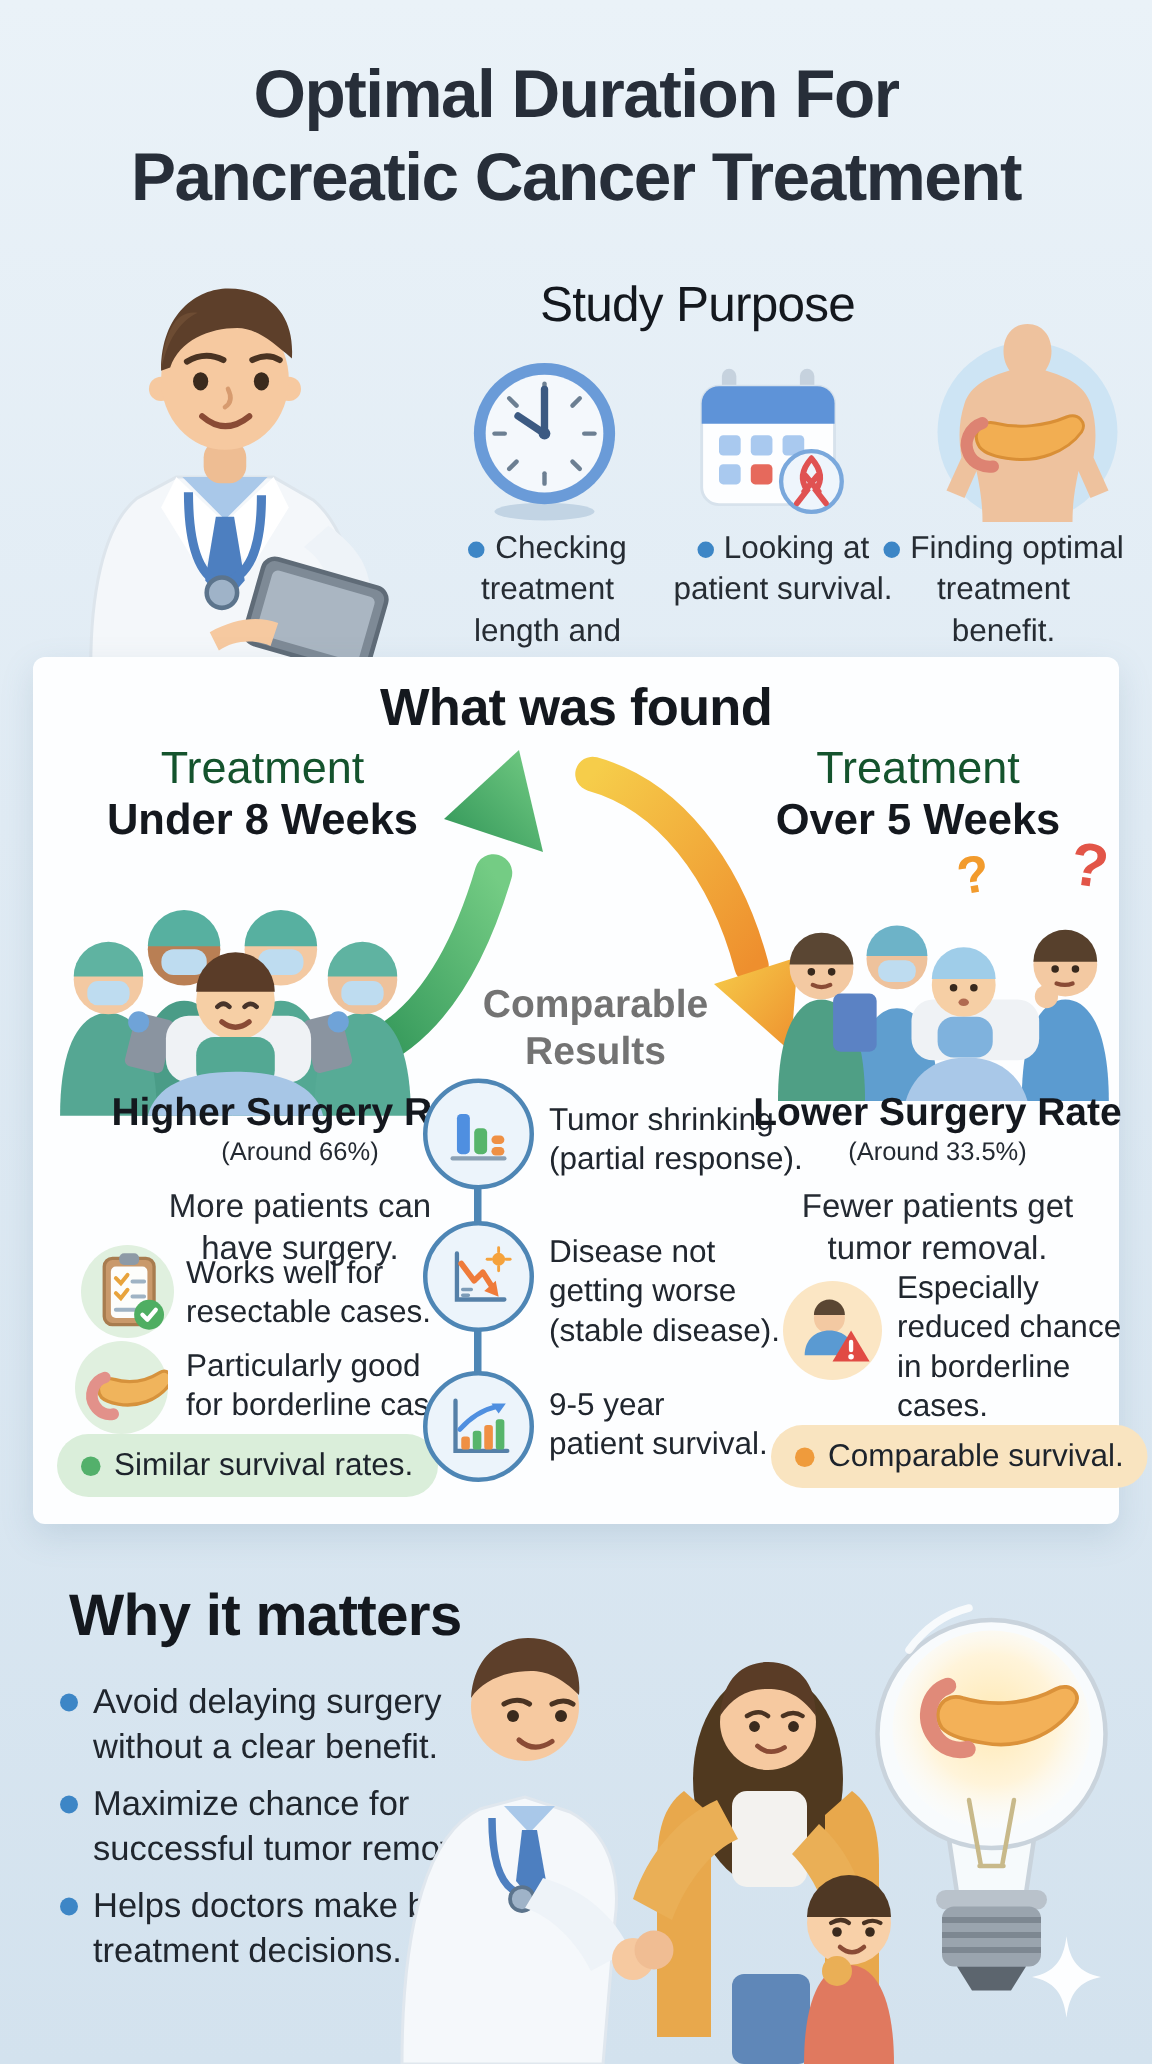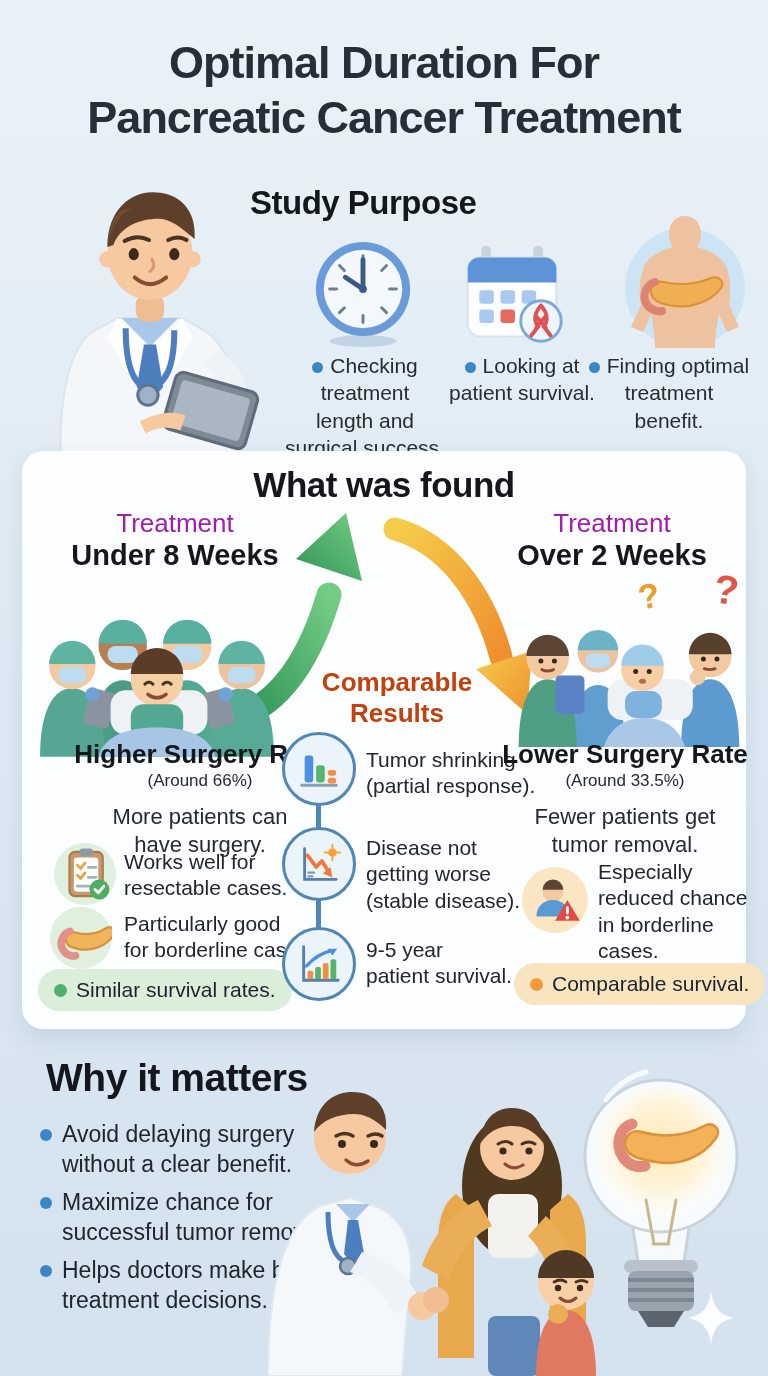--- a/index.html
+++ b/index.html
@@ -10,49 +10,49 @@
     background:linear-gradient(180deg,#eaf2f8 0%, #e0ebf4 40%, #d3e2ee 100%);
   }
   .abs { position:absolute; }
   .pre { white-space:pre-line; }
 
   
   .title { left:0; top:36px; width:768px; text-align:center;
     font-size:45px; font-weight:bold; letter-spacing:-1px; line-height:1.22; color:#272e39; }
 
   
-  .sp-heading { left:250px; top:184px; width:320px; text-align:left;
-    font-size:33px; font-weight:bold; letter-spacing:-0.5px; color:#14181e; }
+  .sp-heading { left:250px; top:184px; width:320px; text-align:right;
+    font-size:33px; font-weight:normal; letter-spacing:-0.5px; color:#14181e; }
   .doctor1 { left:16px; top:166px; width:272px; height:294px; }
   .icon-clock { left:312px; top:238px; width:102px; height:110px; }
   .icon-cal   { left:462px; top:242px; width:104px; height:106px; }
   .icon-body  { left:606px; top:212px; width:154px; height:140px; }
   .sp-item { top:352px; font-size:21px; line-height:1.3; color:#262c33; text-align:center; }
   .sp-item-1 { left:272px; width:186px; }
   .sp-item-2 { left:444px; width:156px; }
   .sp-item-3 { left:588px; width:162px; }
   .inline-dot { display:inline-block; width:11px; height:11px; border-radius:50%;
     background:#3d86c6; margin-right:7px; }
 
   
   .card { left:22px; top:438px; width:724px; height:578px; background:#fdfeff;
-    border-radius:21px; box-shadow:0 8px 22px rgba(90,125,155,.18);margin-top:13px; }
+    border-radius:8px; box-shadow:0 8px 22px rgba(90,125,155,.18); }
   .card .abs { position:absolute; }
   .f-heading { left:0; top:14px; width:724px; text-align:center;
     font-size:35px; font-weight:bold; letter-spacing:-0.5px; color:#14181e; }
   .lbl { text-align:center; line-height:1.15; }
-  .lbl-top { font-size:26px; color:#a21caf; }
+  .lbl-top { font-size:30px; color:#14532d; }
   .lbl-bot { font-size:29px; font-weight:bold; color:#14181e; }
   .lbl-left { left:8px; top:58px; width:290px; }
   .lbl-right { left:450px; top:58px; width:280px; }
   .arrows { left:208px; top:56px; width:320px; height:230px; }
   .illus-left { left:12px; top:112px; width:250px; height:194px; }
   .illus-right { left:486px; top:118px; width:238px; height:178px; }
   .comparable { left:255px; top:216px; width:240px; text-align:center;
-    font-size:26px; font-weight:bold; line-height:1.18; color:#c2410c; }
+    font-size:26px; font-weight:bold; line-height:1.18; color:#737373; }
   .col-headline { font-size:26px; font-weight:bold; color:#14181e; text-align:center; }
   .col-sub { font-size:17px; color:#242a32; text-align:center; }
   .col-desc { font-size:22px; color:#242a32; text-align:center; line-height:1.28; }
   .hl-left { left:8px; top:288px; width:340px; }
   .sub-left { left:8px; top:320px; width:340px; }
   .desc-left { left:8px; top:352px; width:340px; }
   .hl-right { left:453px; top:288px; width:300px; }
   .sub-right { left:453px; top:320px; width:300px; }
   .desc-right { left:453px; top:352px; width:300px; }
   .pt-circle { border-radius:50%; }
@@ -177,21 +177,21 @@
 
   <div class="abs card">
     <div class="abs f-heading">What was found</div>
 
     <div class="abs lbl lbl-left">
       <div class="lbl-top">Treatment</div>
       <div class="lbl-bot">Under 8 Weeks</div>
     </div>
     <div class="abs lbl lbl-right">
       <div class="lbl-top">Treatment</div>
-      <div class="lbl-bot">Over 2 Weeks</div>
+      <div class="lbl-bot">Over 5 Weeks</div>
     </div>
 
     <svg class="abs arrows" viewBox="0 0 320 230">
       <defs>
         <linearGradient id="gg" x1="0" y1="1" x2="1" y2="0">
           <stop offset="0%" stop-color="#2f9457"></stop>
             <stop offset="100%" stop-color="#74cc84"></stop>
         </linearGradient>
         <linearGradient id="og" x1="0" y1="0" x2="1" y2="1">
           <stop offset="0%" stop-color="#f6cd4a"></stop>

